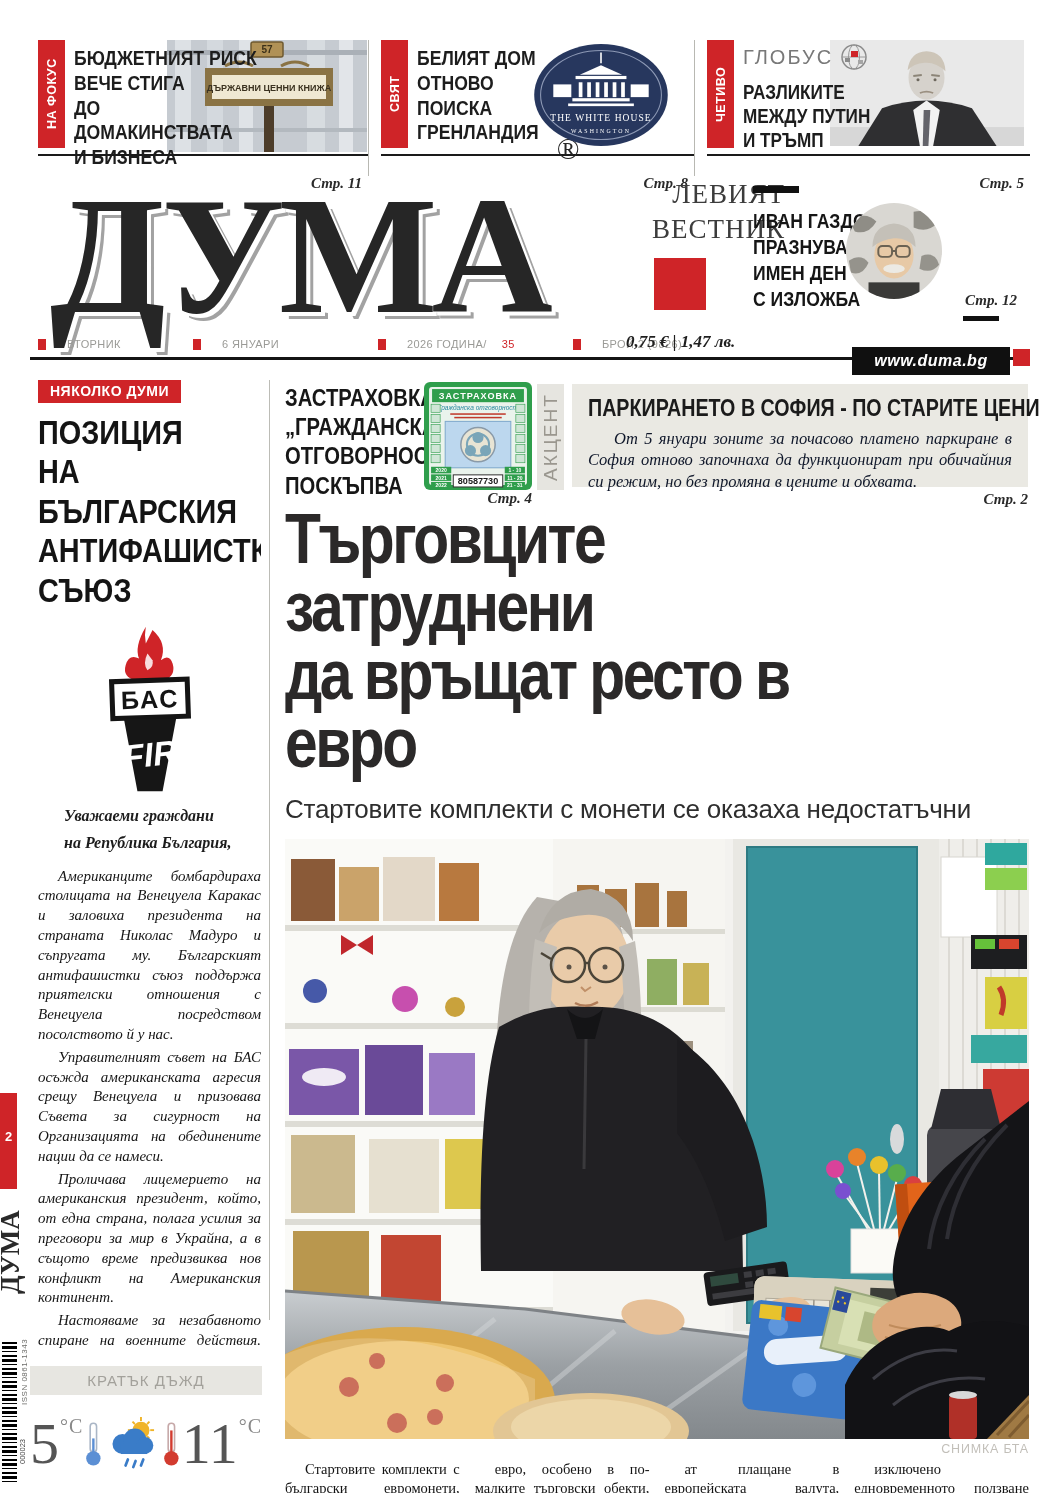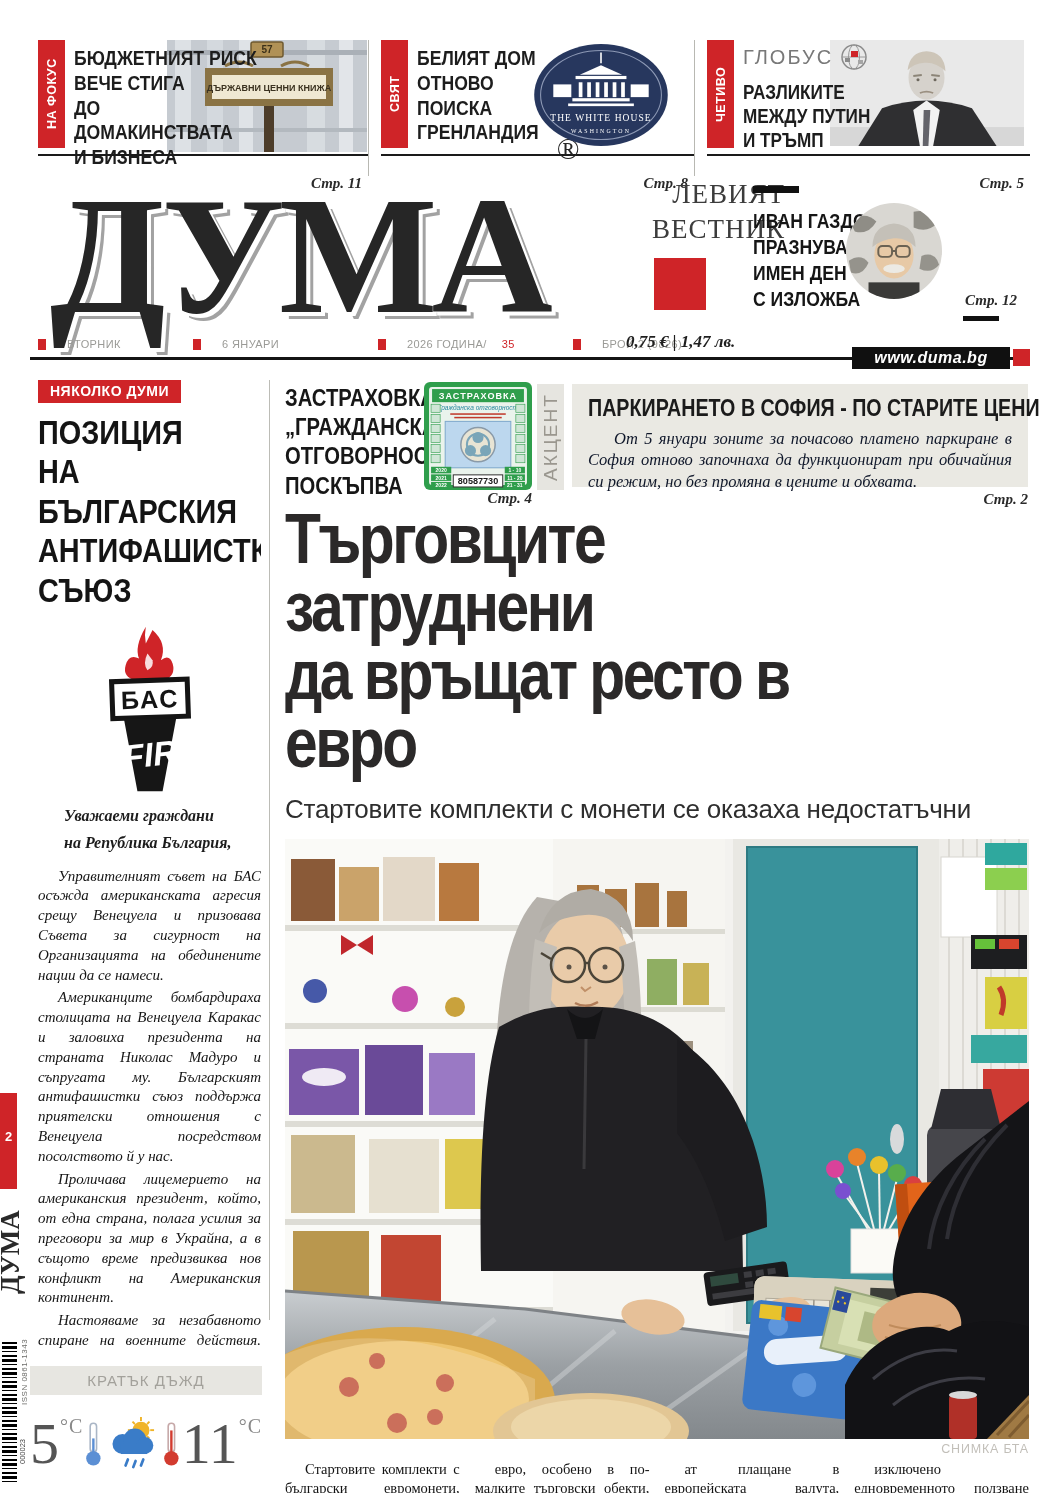--- a/index.html
+++ b/index.html
@@ -65,21 +65,21 @@
   .g-photo{position:absolute;left:100px;top:16px;width:98px;height:98px;border-radius:50%;}
   .g-page{position:absolute;left:160px;top:106px;width:112px;text-align:right;}
 
   
   .dateline{position:absolute;left:38px;top:338px;width:992px;height:20px;font-size:11px;color:#9a9a96;letter-spacing:.4px;}
   .dl-item{position:absolute;top:0;display:flex;align-items:center;gap:21px;white-space:nowrap;}
   .bullet{width:8px;height:11px;background:var(--red);display:inline-block;flex:none;}
   .red-txt{color:var(--red);}
   .price{position:absolute;left:588px;top:-6px;font-family:"Liberation Serif",serif;font-size:17px;font-weight:bold;font-style:italic;color:#1f1f1f;letter-spacing:0;}
   .top-rule{position:absolute;left:30px;top:357px;width:998px;height:3px;background:#141414;}
-  .site-badge{position:absolute;left:852px;top:347px;width:158px;height:22px;background:#101010;color:#fff;
+  .site-badge{position:absolute;left:852px;top:347px;width:158px;height:28px;background:#101010;color:#fff;
               font-weight:bold;font-style:italic;font-size:16px;display:flex;align-items:center;justify-content:center;letter-spacing:.5px;}
   .site-badge-sq{position:absolute;left:1013px;top:349px;width:17px;height:17px;background:var(--red);}
 
   .vdivider{position:absolute;left:269px;top:380px;width:1px;height:940px;background:#bcbcb6;}
 
   
   .opinion{position:absolute;left:38px;top:380px;width:223px;height:970px;overflow:hidden;}
   .kicker{display:inline-block;background:var(--red);color:#fff;font-size:14px;font-weight:bold;padding:3px 12px 4px;letter-spacing:.5px;}
   .op-headline{margin:10px 0 0;font-size:34px;line-height:1.16;color:#141414;font-weight:bold;transform:scaleX(.85);transform-origin:0 0;}
   .op-headline span{display:block;}
@@ -314,22 +314,22 @@
       <path d="M70,2 Q56,26 62,40 Q50,34 46,48 Q42,62 58,66 L92,66 Q106,60 102,46 Q98,34 88,42 Q96,22 78,6 Q74,14 70,22 Q68,12 70,2 Z" fill="#cf2428"></path>
       <path d="M72,34 Q66,46 72,54 Q80,50 78,42 Z" fill="#fff" opacity=".85"></path>
       <g transform="rotate(-2 75 88)">
         <rect x="30" y="66" width="90" height="44" fill="#fff" stroke="#141414" stroke-width="6"></rect>
         <text x="75" y="99" text-anchor="middle" font-size="30" font-weight="bold" letter-spacing="2" fill="#141414">БАС</text>
       </g>
       <polygon points="44,112 106,112 90,198 60,198" fill="#161616"></polygon>
       <text x="76" y="168" text-anchor="middle" font-size="40" font-weight="bold" font-style="italic" fill="#fff" transform="rotate(-6 76 160)">FIR</text>
     </svg>
     <p class="salutation"><span>Уважаеми граждани</span><br><span>на Република България,</span></p>
+    <p class="op-p">Американците бомбардираха столицата на Венецуела Каракас и заловиха президента на страната Николас Мадуро и съпругата му. Българският антифашистки съюз поддържа приятелски отношения с Венецуела посредством посолството й у нас.</p>
     <p class="op-p">Управителният съвет на БАС осъжда американската агресия срещу Венецуела и призовава Съвета за сигурност на Организацията на обединените нации да се намеси.</p>
-    <p class="op-p">Американците бомбардираха столицата на Венецуела Каракас и заловиха президента на страната Николас Мадуро и съпругата му. Българският антифашистки съюз поддържа приятелски отношения с Венецуела посредством посолството й у нас.</p>
     <p class="op-p">Проличава лицемерието на американския президент, който, от една страна, полага усилия за преговори за мир в Украйна, а в същото време предизвиква нов конфликт на Американския континент.</p>
     <p class="op-p">Настояваме за незабавното спиране на военните действия. Призоваваме президентът г-н Румен Радев и Министерският съвет да излязат с обективни позиции по отношение на случващото се в Латинска Америка.</p>
     
   </aside>
 
   <div class="weather">
     <div class="w-cond">КРАТЪК ДЪЖД</div>
     <div class="w-row">
       <div class="w-temp"><span>5</span><span class="wunit">°C</span></div>
       <svg width="24" height="58" viewBox="0 0 26 58">

